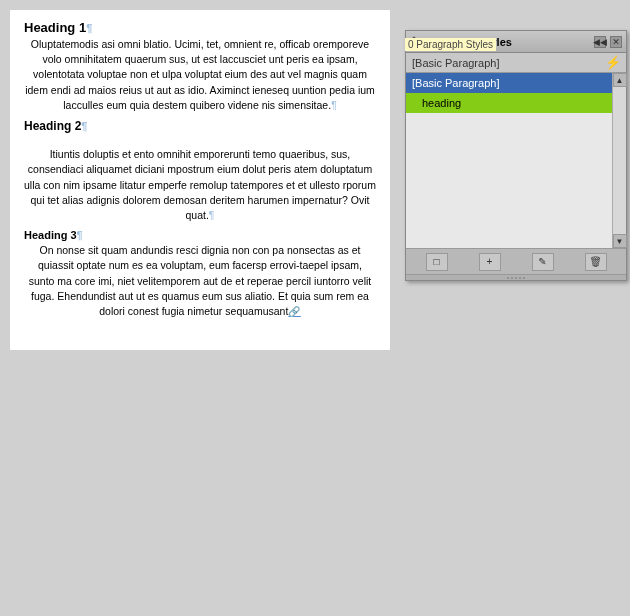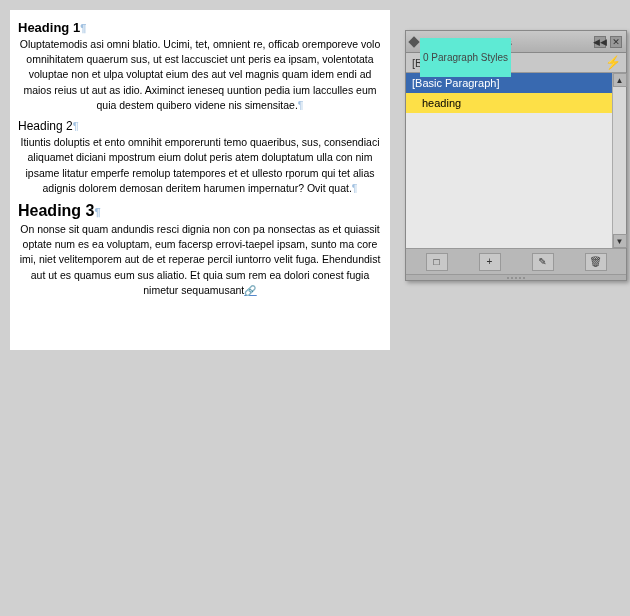--- a/index.html
+++ b/index.html
@@ -19,52 +19,52 @@
       top: 0;
       left: 0;
       width: 400px;
       height: 616px;
       background: #d0d0d0;
       padding: 10px 10px;
     }
 
     .doc-content {
       background: white;
-      padding: 10px 8px;
+      padding: 10px 14px;
       width: 380px;
       min-height: 340px;
     }
 
     .heading-1 {
       font-size: 13px;
       font-weight: bold;
       color: #000;
       margin-bottom: 2px;
     }
     .heading-1::after {
       content: '¶';
       color: #a0c0e0;
       font-size: 11px;
     }
 
     .heading-2 {
       font-size: 12px;
-      font-weight: normal;
+      font-weight: bold;
       color: #000;
       margin-top: 6px;
-      margin-bottom: 2px;
+      margin-bottom: 14px;
     }
     .heading-2::after {
       content: '¶';
       color: #a0c0e0;
       font-size: 11px;
     }
 
     .heading-3 {
-      font-size: 16px;
+      font-size: 11px;
       font-weight: bold;
       color: #000;
       margin-top: 6px;
       margin-bottom: 2px;
     }
     .heading-3::after {
       content: '¶';
       color: #a0c0e0;
       font-size: 11px;
     }
@@ -190,21 +190,21 @@
     }
 
     .panel-list-item {
       height: 20px;
       display: flex;
       align-items: center;
       padding: 0 6px;
       font-size: 11px;
       color: #000;
       cursor: pointer;
-      background: #fde047;
+      background: #84cc16;
     }
 
     .panel-list-item.selected {
       background: #3869b0;
       color: #fff;
     }
 
     .panel-list-item.indented {
       padding-left: 16px;
     }
@@ -279,23 +279,22 @@
       background: #888;
       border-radius: 50%;
     }
 
     .count-badge {
       position: absolute;
       top: 38px;
       left: 405px;
       font-size: 10px;
       color: #444;
-      background: #5eead4;
-      padding: 14px 3px;
-      margin-left: 15px;
+      background: #fef9c3;
+      padding: 1px 3px;
     }
   </style>
 </head>
 <body>
 
 <div id="document-area">
   <div class="doc-content">
     <div class="heading-1">Heading 1</div>
     <p class="body-text">
       <span>Oluptatemodis asi omni blatio. Ucimi, tet, omnient re, officab oremporeve volo omnihitatem quaerum sus, ut est laccusciet unt peris ea ipsam, volentotata voluptae non et ulpa voluptat eium des aut vel magnis quam idem endi ad maios reius ut aut as idio. Aximinct ieneseq uuntion pedia ium lacculles eum quia destem quibero videne nis simensitae.</span><span class="para-end">¶</span>

